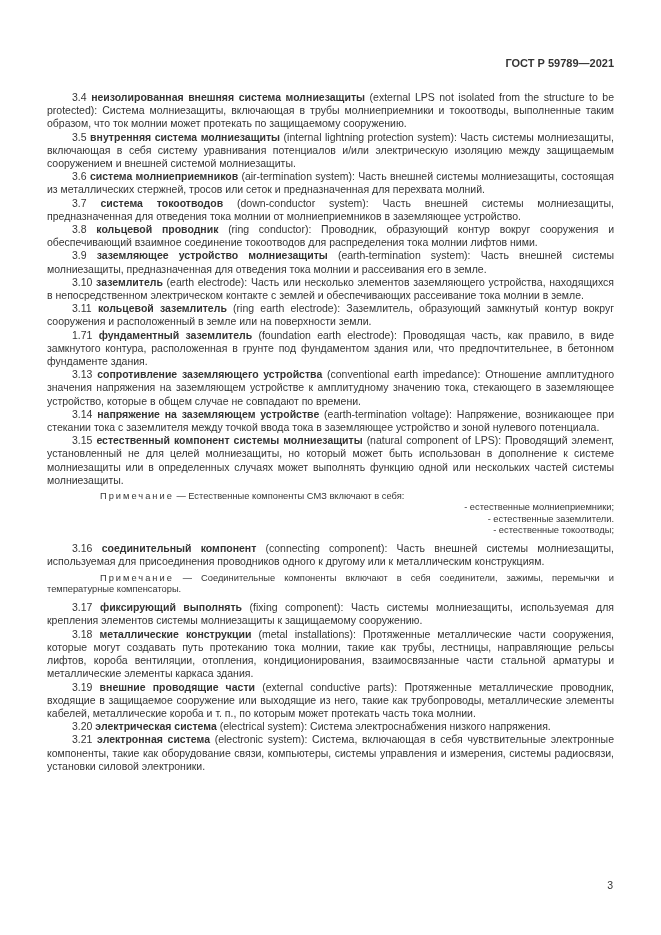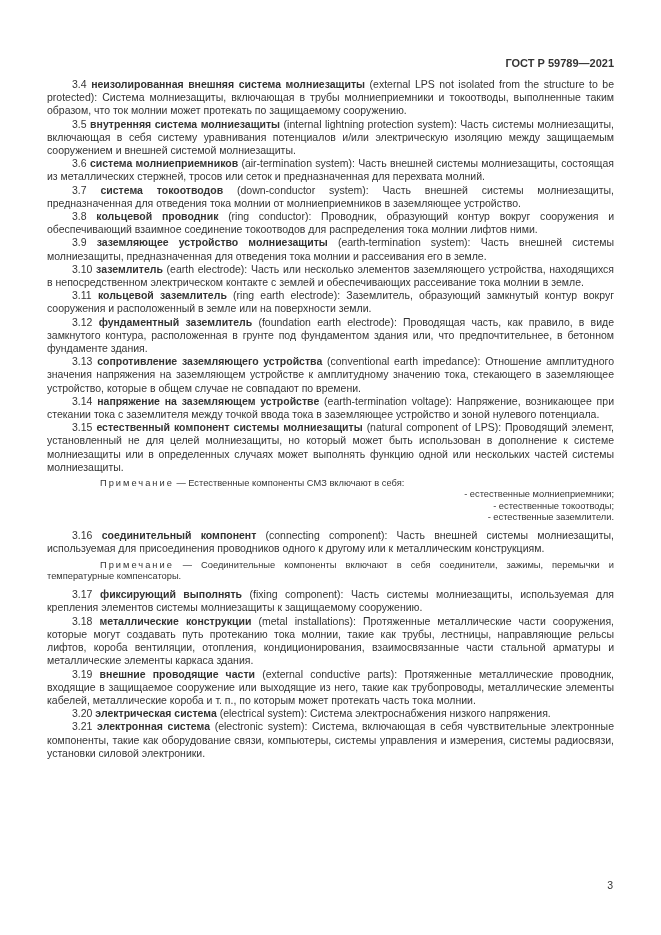--- a/index.html
+++ b/index.html
@@ -12,21 +12,21 @@
     font-family: "Liberation Sans", sans-serif;
     color: #343434;
     box-sizing: border-box;
     padding: 57px 47px 0 47px;
     overflow: hidden;
   }
   .header {
     text-align: right;
     font-weight: bold;
     font-size: 11px;
-    margin-bottom: 9px;
+    margin-bottom: 22px;
   }
   .term {
     margin: 0;
     font-size: 10.5px;
     line-height: 13.2px;
     text-align: justify;
     text-indent: 25px;
   }
   .term b { font-weight: bold; }
   .note {
@@ -61,29 +61,29 @@
   </div>
   <div id="terms">
       <p class="term"><span class="term-number">3.4</span> <b class="term-name">неизолированная внешняя система молниезащиты</b> <span class="term-def">(external LPS not isolated from the structure to be protected): Система молниезащиты, включающая в трубы молниеприемники и токоотводы, выполненные таким образом, что ток молнии может протекать по защищаемому сооружению.</span></p>
       <p class="term"><span class="term-number">3.5</span> <b class="term-name">внутренняя система молниезащиты</b> <span class="term-def">(internal lightning protection system): Часть системы молниезащиты, включающая в себя систему уравнивания потенциалов и/или электрическую изоляцию между защищаемым сооружением и внешней системой молниезащиты.</span></p>
       <p class="term"><span class="term-number">3.6</span> <b class="term-name">система молниеприемников</b> <span class="term-def">(air-termination system): Часть внешней системы молниезащиты, состоящая из металлических стержней, тросов или сеток и предназначенная для перехвата молний.</span></p>
       <p class="term"><span class="term-number">3.7</span> <b class="term-name">система токоотводов</b> <span class="term-def">(down-conductor system): Часть внешней системы молниезащиты, предназначенная для отведения тока молнии от молниеприемников в заземляющее устройство.</span></p>
       <p class="term"><span class="term-number">3.8</span> <b class="term-name">кольцевой проводник</b> <span class="term-def">(ring conductor): Проводник, образующий контур вокруг сооружения и обеспечивающий взаимное соединение токоотводов для распределения тока молнии лифтов ними.</span></p>
       <p class="term"><span class="term-number">3.9</span> <b class="term-name">заземляющее устройство молниезащиты</b> <span class="term-def">(earth-termination system): Часть внешней системы молниезащиты, предназначенная для отведения тока молнии и рассеивания его в земле.</span></p>
       <p class="term"><span class="term-number">3.10</span> <b class="term-name">заземлитель</b> <span class="term-def">(earth electrode): Часть или несколько элементов заземляющего устройства, находящихся в непосредственном электрическом контакте с землей и обеспечивающих рассеивание тока молнии в земле.</span></p>
       <p class="term"><span class="term-number">3.11</span> <b class="term-name">кольцевой заземлитель</b> <span class="term-def">(ring earth electrode): Заземлитель, образующий замкнутый контур вокруг сооружения и расположенный в земле или на поверхности земли.</span></p>
-      <p class="term"><span class="term-number">3.12</span> <b class="term-name">фундаментный заземлитель</b> <span class="term-def">(foundation earth electrode): Проводящая часть, как правило, в виде замкнутого контура, расположенная в грунте под фундаментом здания или, что предпочтительнее, в бетонном фундаменте здания.</span></p>
+      <p class="term"><span class="term-number">1.71</span> <b class="term-name">фундаментный заземлитель</b> <span class="term-def">(foundation earth electrode): Проводящая часть, как правило, в виде замкнутого контура, расположенная в грунте под фундаментом здания или, что предпочтительнее, в бетонном фундаменте здания.</span></p>
       <p class="term"><span class="term-number">3.13</span> <b class="term-name">сопротивление заземляющего устройства</b> <span class="term-def">(conventional earth impedance): Отношение амплитудного значения напряжения на заземляющем устройстве к амплитудному значению тока, стекающего в заземляющее устройство, которые в общем случае не совпадают по времени.</span></p>
       <p class="term"><span class="term-number">3.14</span> <b class="term-name">напряжение на заземляющем устройстве</b> <span class="term-def">(earth-termination voltage): Напряжение, возникающее при стекании тока с заземлителя между точкой ввода тока в заземляющее устройство и зоной нулевого потенциала.</span></p>
       <p class="term"><span class="term-number">3.15</span> <b class="term-name">естественный компонент системы молниезащиты</b> <span class="term-def">(natural component of LPS): Проводящий элемент, установленный не для целей молниезащиты, но который может быть использован в дополнение к системе молниезащиты или в определенных случаях может выполнять функцию одной или нескольких частей системы молниезащиты.</span></p>
       <div class="note">
         <p class="note-text"><span class="note-label">Примечание</span><span> — Естественные компоненты СМЗ включают в себя:</span></p>
         <p class="note-item">- естественные молниеприемники;</p>
+        <p class="note-item">- естественные заземлители.</p>
         <p class="note-item">- естественные токоотводы;</p>
-        <p class="note-item">- естественные заземлители.</p>
       </div>
       <p class="term"><span class="term-number">3.16</span> <b class="term-name">соединительный компонент</b> <span class="term-def">(connecting component): Часть внешней системы молниезащиты, используемая для присоединения проводников одного к другому или к металлическим конструкциям.</span></p>
       <div class="note">
         <p class="note-text"><span class="note-label">Примечание</span><span> — Соединительные компоненты включают в себя соединители, зажимы, перемычки и температурные компенсаторы.</span></p>
       </div>
       <p class="term"><span class="term-number">3.17</span> <b class="term-name">фиксирующий выполнять</b> <span class="term-def">(fixing component): Часть системы молниезащиты, используемая для крепления элементов системы молниезащиты к защищаемому сооружению.</span></p>
       <p class="term"><span class="term-number">3.18</span> <b class="term-name">металлические конструкции</b> <span class="term-def">(metal installations): Протяженные металлические части сооружения, которые могут создавать путь протеканию тока молнии, такие как трубы, лестницы, направляющие рельсы лифтов, короба вентиляции, отопления, кондиционирования, взаимосвязанные части стальной арматуры и металлические элементы каркаса здания.</span></p>
       <p class="term"><span class="term-number">3.19</span> <b class="term-name">внешние проводящие части</b> <span class="term-def">(external conductive parts): Протяженные металлические проводник, входящие в защищаемое сооружение или выходящие из него, такие как трубопроводы, металлические элементы кабелей, металлические короба и т. п., по которым может протекать часть тока молнии.</span></p>
       <p class="term"><span class="term-number">3.20</span> <b class="term-name">электрическая система</b> <span class="term-def">(electrical system): Система электроснабжения низкого напряжения.</span></p>
       <p class="term"><span class="term-number">3.21</span> <b class="term-name">электронная система</b> <span class="term-def">(electronic system): Система, включающая в себя чувствительные электронные компоненты, такие как оборудование связи, компьютеры, системы управления и измерения, системы радиосвязи, установки силовой электроники.</span></p>

